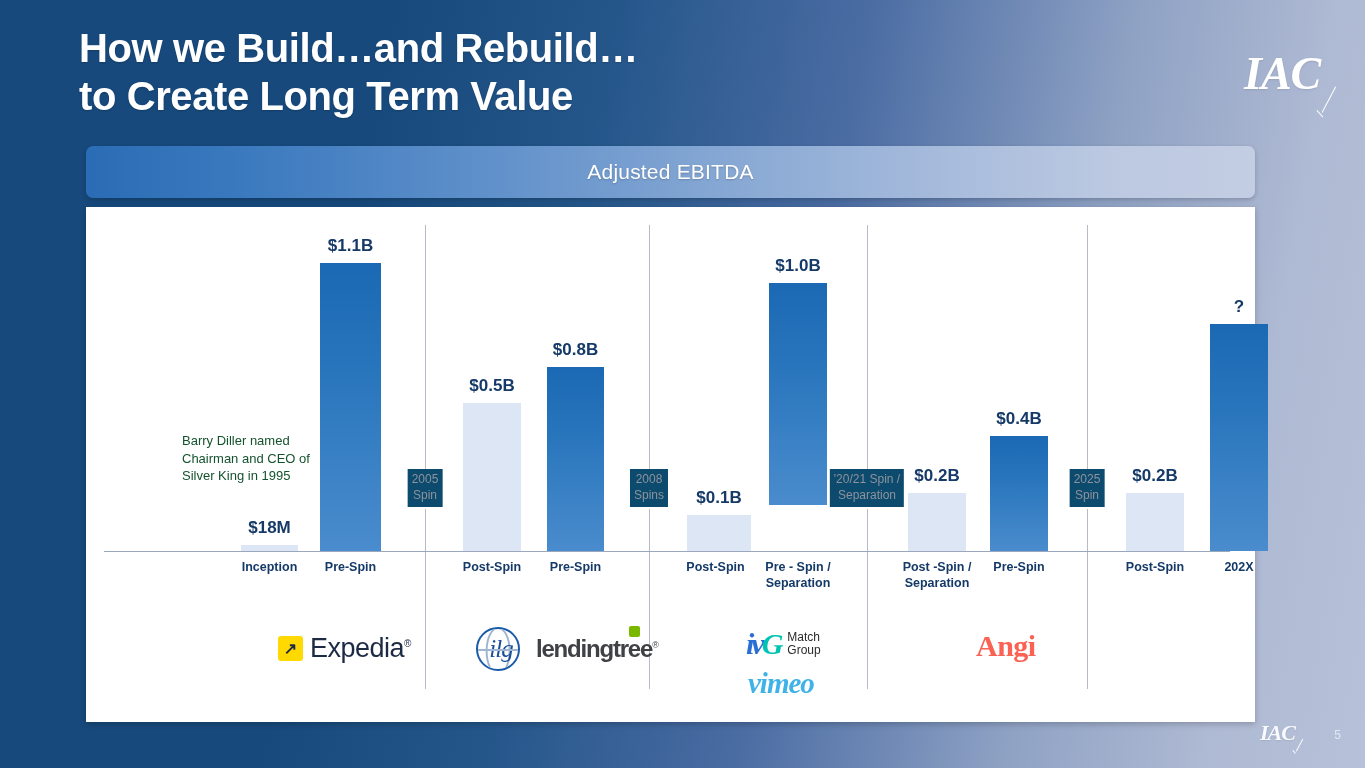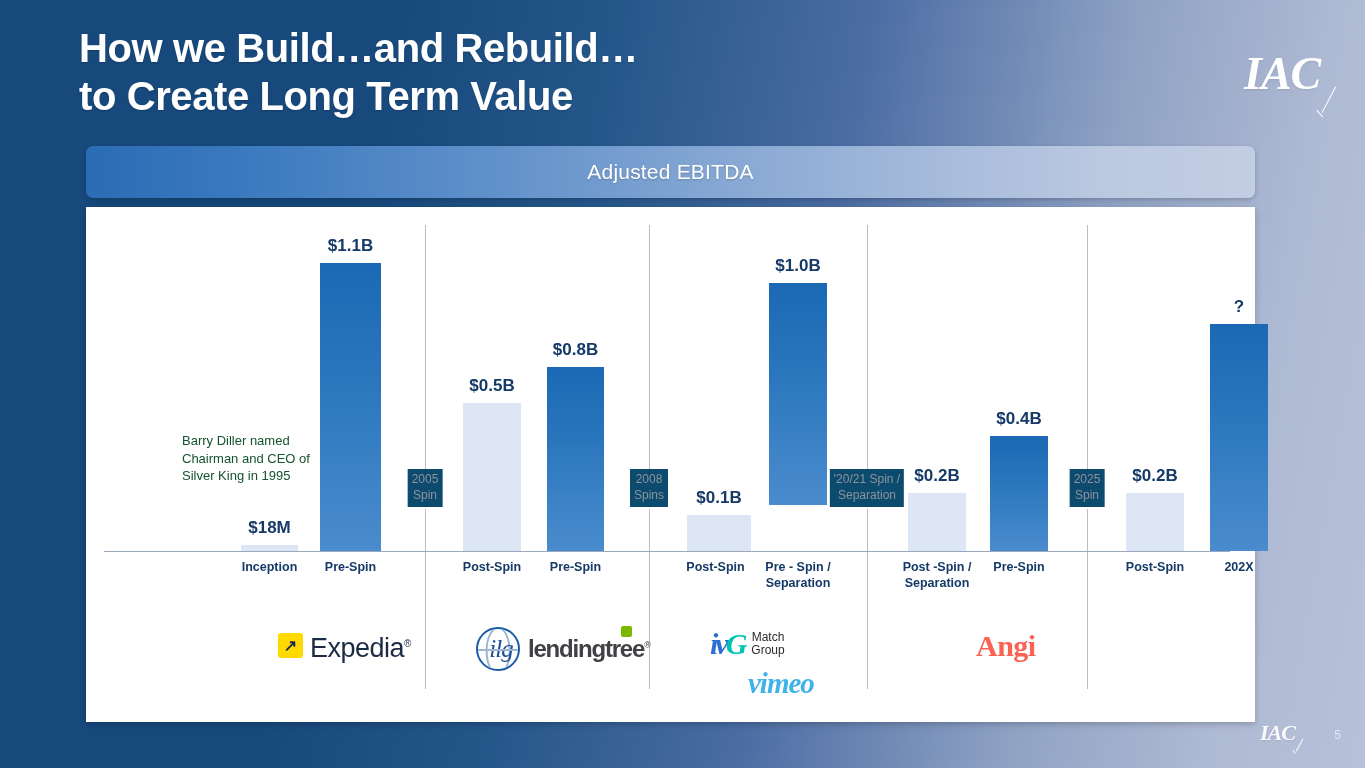--- a/index.html
+++ b/index.html
@@ -108,35 +108,35 @@
 
   .annot {
     position:absolute; color:#14532d; font-size:13px; line-height:1.36;
   }
 
   
   .logos { position:absolute; left:0; top:404px; width:100%; height:105px; }
   .logo-group { position:absolute; }
 
   
-  .lg-expedia { display:flex; align-items:flex-start; gap:7px; }
+  .lg-expedia { display:flex; align-items:center; gap:7px; }
   .exp-mark {
     width:25px; height:25px; background:#ffd900; border-radius:3px;
     position:relative;
   }
   .exp-mark::after {
     content:"\2197"; position:absolute; left:50%; top:50%;
     transform:translate(-50%,-52%); font-size:16px; color:#1b2a4a;
     font-weight:bold; line-height:1;
   }
   .exp-text { font-size:27px; color:#1d2a44; letter-spacing:-0.5px; }
   .exp-text sup { font-size:10px; vertical-align:super; }
 
   
-  .lg-ilg { display:flex; align-items:center; gap:8px; }
+  .lg-ilg { display:flex; align-items:center; gap:16px; }
   .ilg-globe {
     width:44px; height:44px; border-radius:50%;
     border:2.5px solid #1a5ca8; position:relative; overflow:hidden;
     background:#fff;
   }
   .ilg-globe::before {
     content:""; position:absolute; left:50%; top:-6%;
     width:52%; height:112%; border:2px solid #9fb6d2;
     border-radius:50%; transform:translateX(-50%);
   }
@@ -333,21 +333,21 @@
       </div>
 
       <div class="logo-group lg-ilg" style="left:390px; top:16px;">
         <div class="ilg-globe">
           <div class="ilg-letters">ilg</div>
         </div>
         <div class="lt-text"><span class="leaf"></span><span>lendingtree</span><sup>®</sup></div>
       </div>
 
 
-      <div class="logo-group lg-match" style="left:624px; top:18px;text-align:center;">
+      <div class="logo-group lg-match" style="left:660px; top:18px;">
         <div class="match-mark"><span class="b1">i</span><span class="b1">v</span><span class="b2">G</span></div>
         <div class="match-text">
           <div>Match</div>
           <div>Group</div>
         </div>
       </div>
 
       <div class="logo-group" style="left:662px; top:56px;">
         <div class="vimeo-text">vimeo</div>
       </div>

